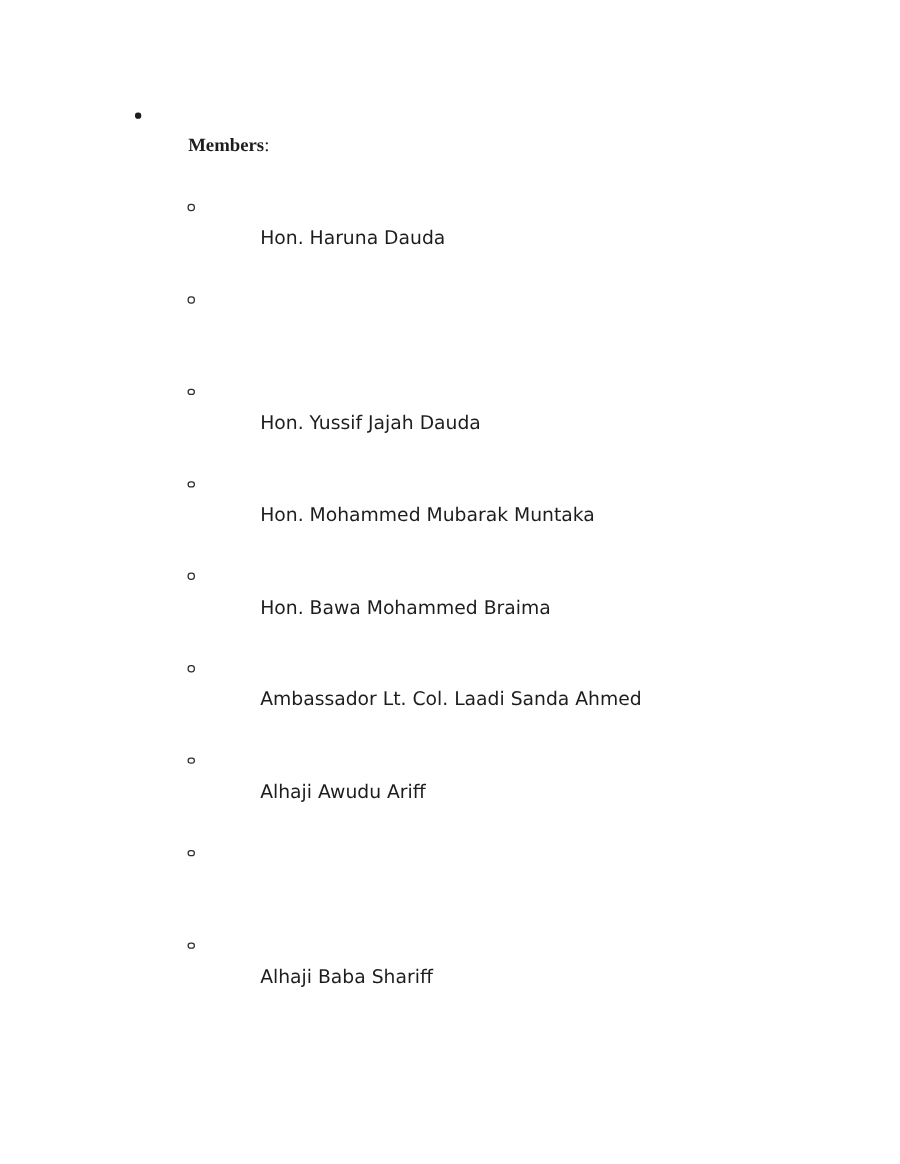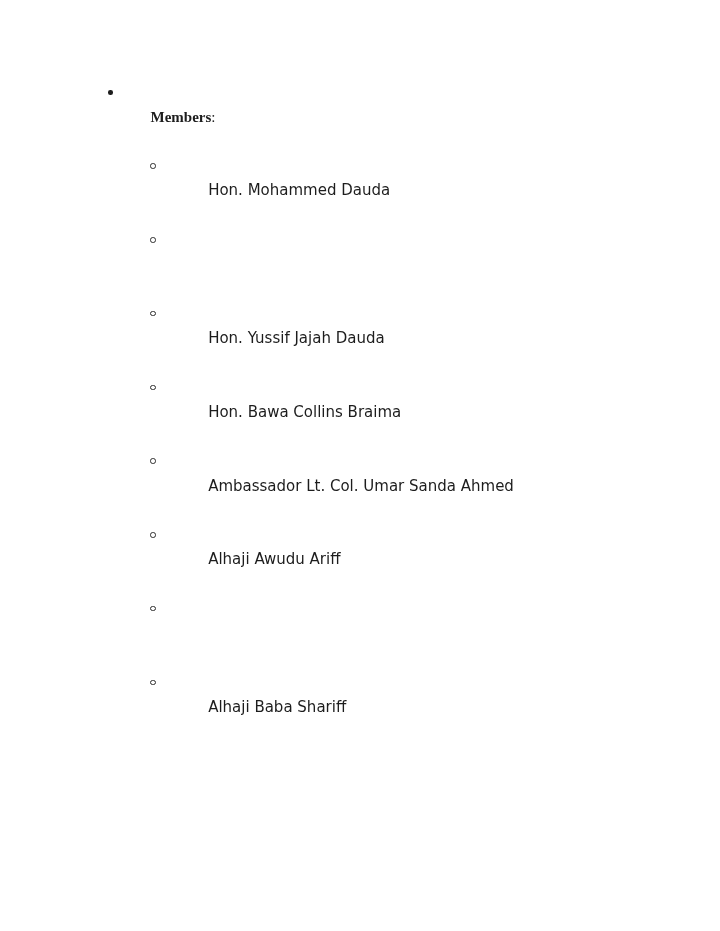--- a/index.html
+++ b/index.html
@@ -47,40 +47,43 @@
 
   <ul class="l1">
     <li>
       <span class="dot1"></span><span class="b">Members</span><span>:</span>
     </li>
   </ul>
 
   <ul class="l2">
 
       <li>
-        <span class="dot2"></span><span>Hon. Mohammed Dauda</span>
+        <span class="dot2"></span><span>Hon. Haruna Dauda</span>
       </li>
 
       <li>
         <span class="dot2"></span>
       </li>
 
       <li>
         <span class="dot2"></span><span>Hon. Yussif Jajah Dauda</span>
       </li>
 
 
 
-
       <li>
-        <span class="dot2"></span><span>Hon. Bawa Collins Braima</span>
+        <span class="dot2"></span><span>Hon. Mohammed Mubarak Muntaka</span>
       </li>
 
       <li>
-        <span class="dot2"></span><span>Ambassador Lt. Col. Umar Sanda Ahmed</span>
+        <span class="dot2"></span><span>Hon. Bawa Mohammed Braima</span>
+      </li>
+
+      <li>
+        <span class="dot2"></span><span>Ambassador Lt. Col. Laadi Sanda Ahmed</span>
       </li>
 
       <li>
         <span class="dot2"></span><span>Alhaji Awudu Ariff</span>
       </li>
 
       <li>
         <span class="dot2"></span>
       </li>
 

